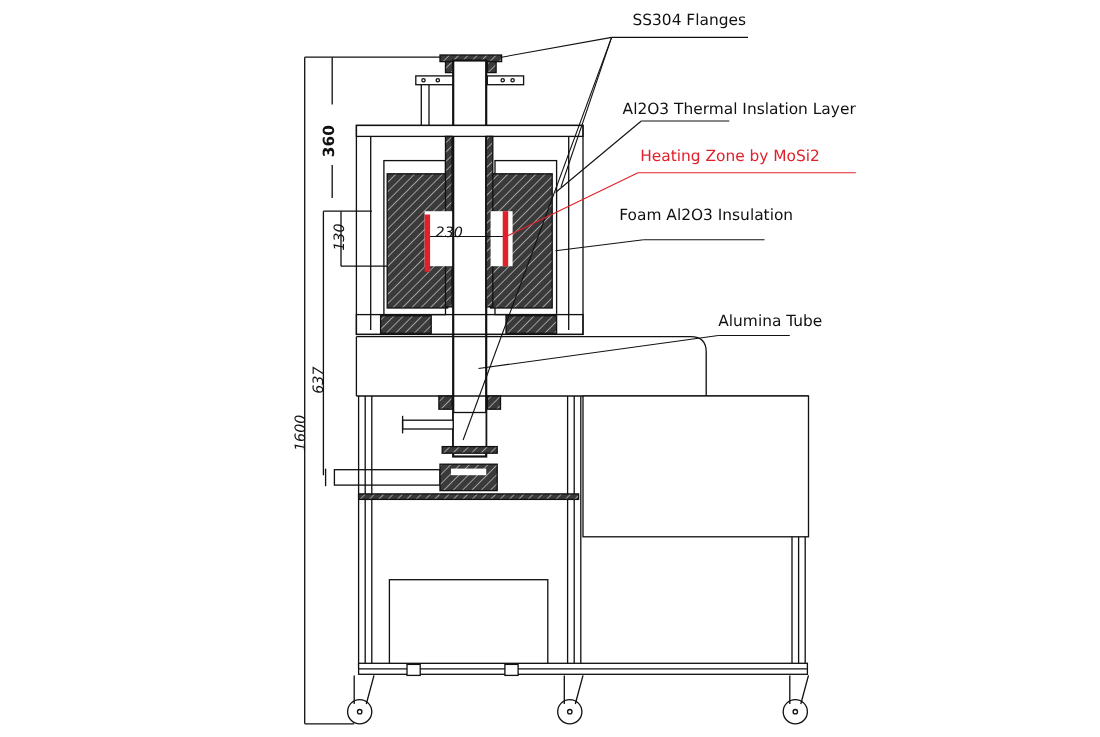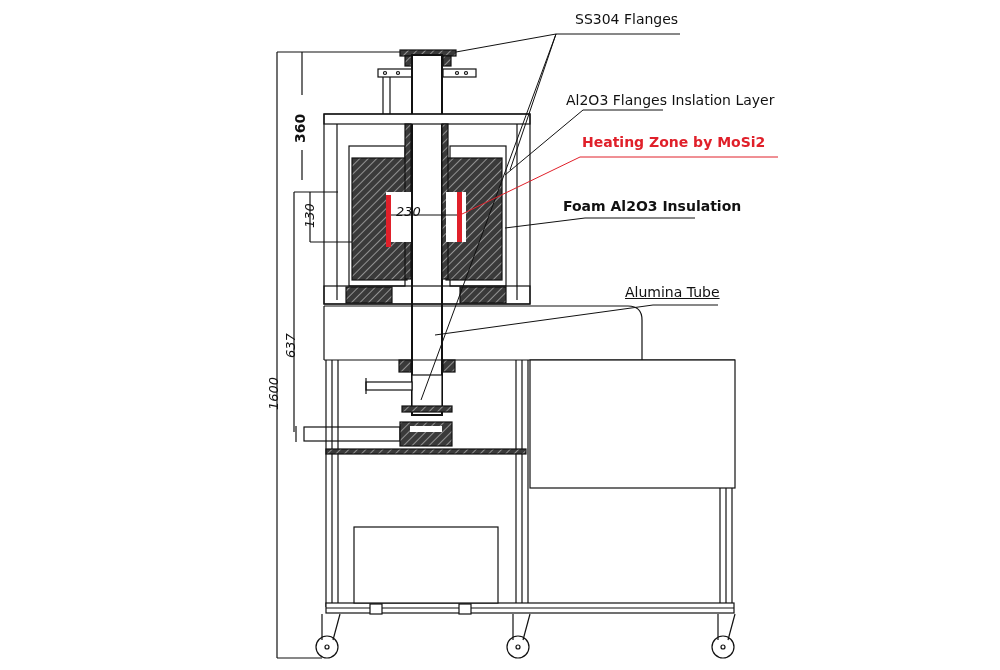--- a/index.html
+++ b/index.html
@@ -149,22 +149,22 @@
     <line x1="390" y1="215" x2="460" y2="215" stroke-width="1"></line>
   </g>
 
   <g>
     <rect x="386" y="195" width="5" height="52" fill="#e0202a"></rect>
     <rect x="457" y="192" width="5" height="50" fill="#e0202a"></rect>
   </g>
 </svg>
 
 <div class="lbl" style="left:575px;top:11px;">SS304 Flanges</div>
-<div class="lbl" style="left:566px;top:92px;">Al2O3 Flanges Inslation Layer</div>
-<div class="lbl red" style="left:582px;top:134px;font-weight:bold;">Heating Zone by MoSi2</div>
-<div class="lbl" style="left:563px;top:198px;font-weight:bold;">Foam Al2O3 Insulation</div>
-<div class="lbl" style="left:625px;top:284px;text-decoration:underline;">Alumina Tube</div>
+<div class="lbl" style="left:566px;top:92px;">Al2O3 Thermal Inslation Layer</div>
+<div class="lbl red" style="left:582px;top:134px;">Heating Zone by MoSi2</div>
+<div class="lbl" style="left:563px;top:188px;">Foam Al2O3 Insulation</div>
+<div class="lbl" style="left:653px;top:284px;">Alumina Tube</div>
 
 <div class="dim bold" style="left:292px;top:143px;transform:rotate(-90deg);">360</div>
 <div class="dim" style="left:302px;top:228px;transform:rotate(-90deg);">130</div>
 <div class="dim" style="left:396px;top:204px;">230</div>
 <div class="dim" style="left:283px;top:358px;transform:rotate(-90deg);">637</div>
 <div class="dim" style="left:266px;top:410px;transform:rotate(-90deg);">1600</div>
 
 </body></html>

